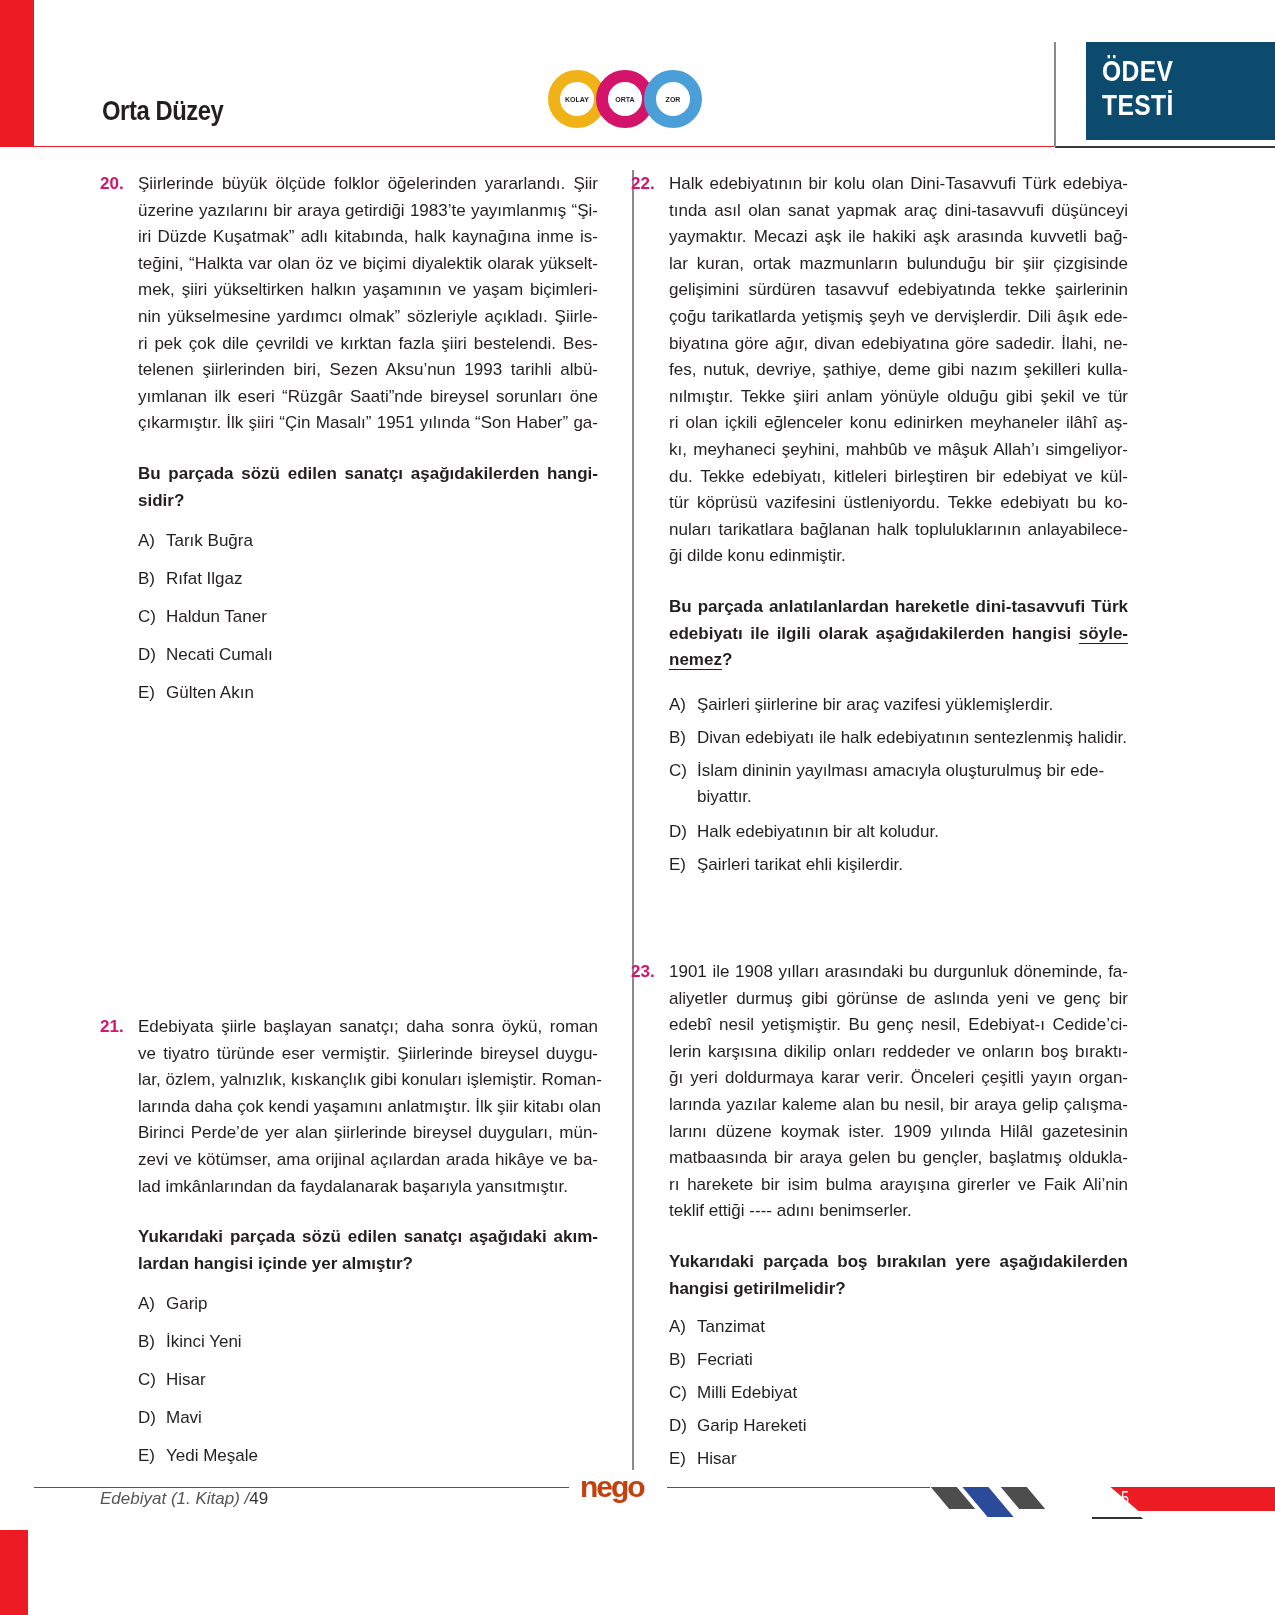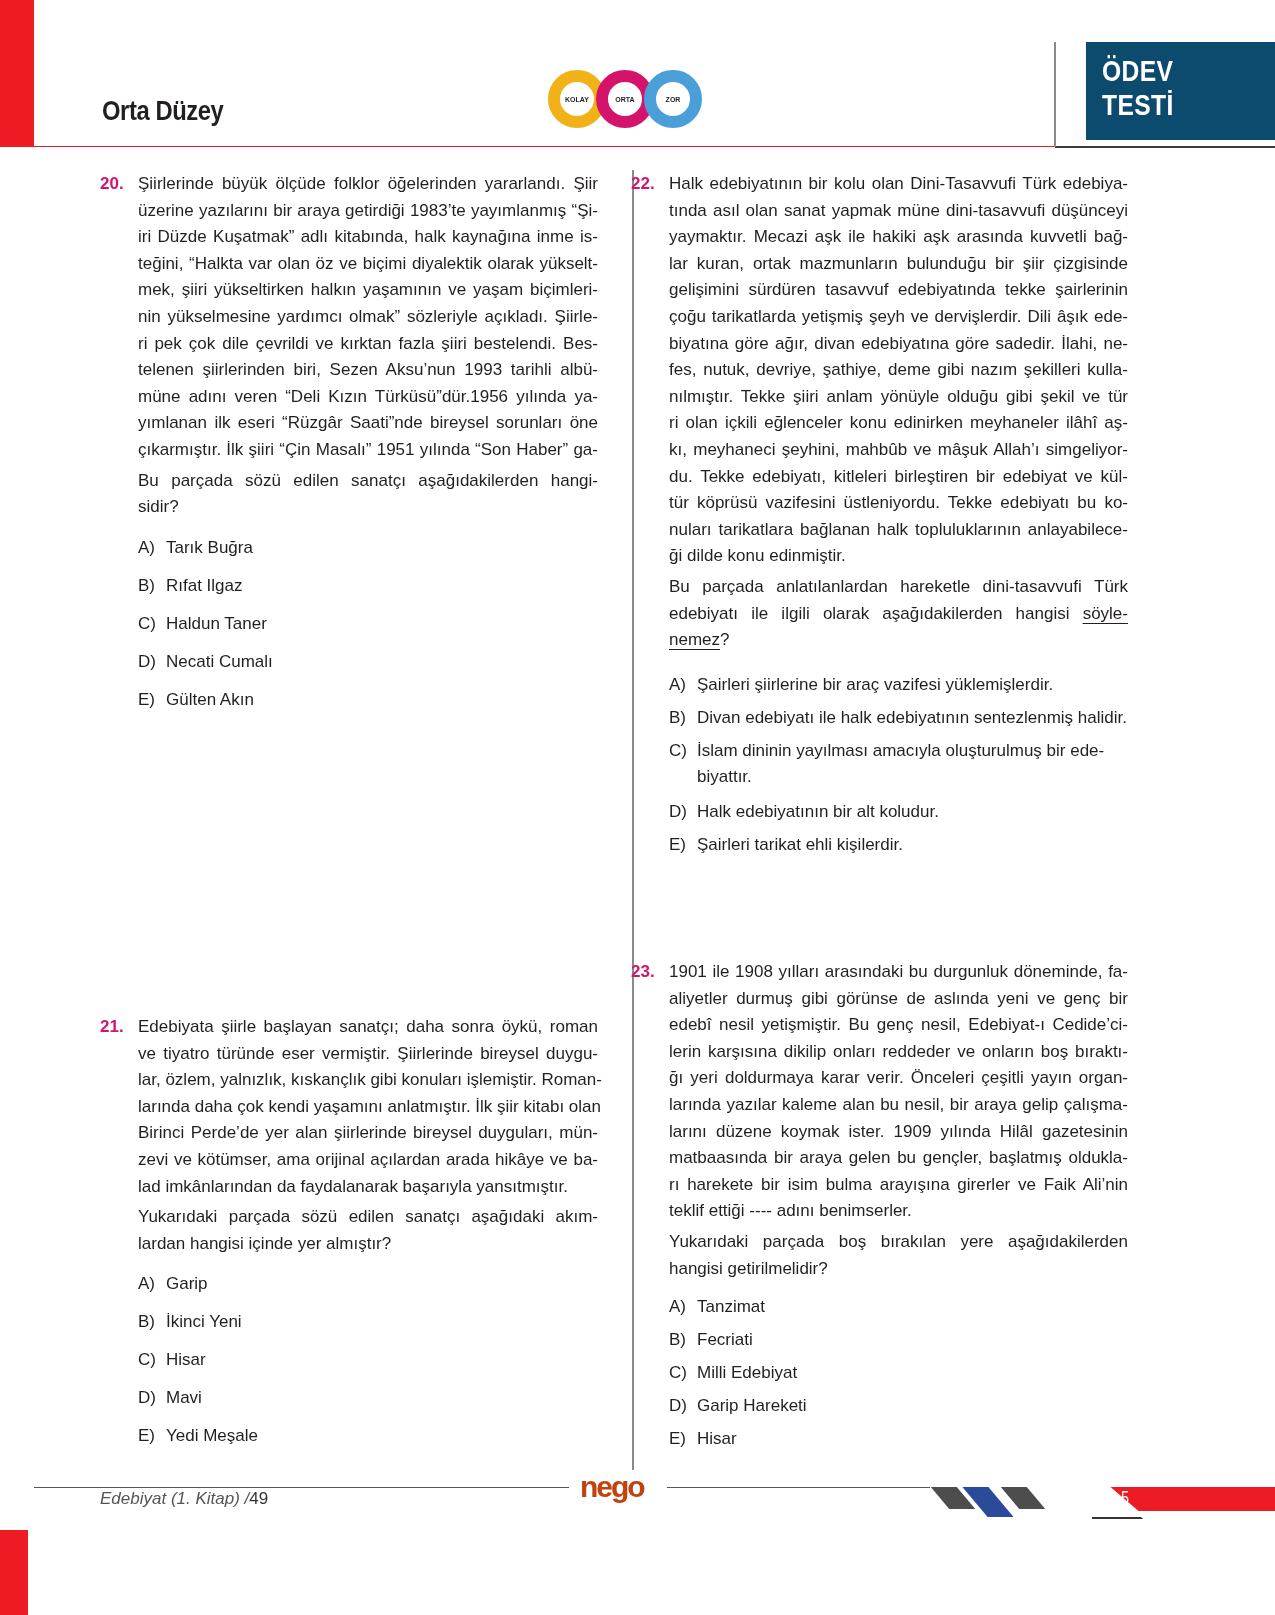--- a/index.html
+++ b/index.html
@@ -21,21 +21,21 @@
   .homework-vline { position:absolute; left:1054px; top:42px; width:2px; height:105px; background:#8a8a8a; }
   .homework-box { position:absolute; left:1062px; top:42px; width:213px; height:98px; background:#0c4a6e;margin-left:24px; }
   .homework-box .hw-line { position:absolute; left:16px; color:#fff; font-weight:bold; font-size:30px;
                            transform:scaleX(0.82); transform-origin:left top; letter-spacing:0.5px; }
   .col-divider { position:absolute; left:632px; top:170px; width:2px; height:1300px; background:#8a8a8a; }
 
   .q { position:absolute; font-size:17px; line-height:26.6px; }
   .q .num { position:absolute; left:-38px; top:0; color:#d4146b; font-weight:bold; }
   .q .line { display:block; text-align:justify; text-align-last:justify; white-space:nowrap; height:26.6px; }
   .q .line.last { text-align-last:left; }
-  .q .stem { font-weight:normal; margin-top:4px; }
+  .q .stem { font-weight:bold; margin-top:24px; }
   .q .opts { margin-top:14px; }
   .q .opt { display:flex; height:38px; }
   .q.tight .opt { height:33px; }
   .q .opt .letter { width:28px; flex:none; }
   .q .opt .text { white-space:nowrap; }
   .q .opt .text .cont { display:block; }
   .u { text-decoration:underline; text-underline-offset:4px; }
 
   .footer-line-left { position:absolute; left:34px; top:1487px; width:535px; height:1px; background:#555; }
   .footer-line-mid { position:absolute; left:667px; top:1487px; width:263px; height:1px; background:#555; }
@@ -83,21 +83,20 @@
   <span class="num">20.</span>
   <div class="passage">
     <span class="line">Şiirlerinde büyük ölçüde folklor öğelerinden yararlandı. Şiir</span>
     <span class="line">üzerine yazılarını bir araya getirdiği 1983’te yayımlanmış “Şi-</span>
     <span class="line">iri Düzde Kuşatmak” adlı kitabında, halk kaynağına inme is-</span>
     <span class="line">teğini, “Halkta var olan öz ve biçimi diyalektik olarak yükselt-</span>
     <span class="line">mek, şiiri yükseltirken halkın yaşamının ve yaşam biçimleri-</span>
     <span class="line">nin yükselmesine yardımcı olmak” sözleriyle açıkladı. Şiirle-</span>
     <span class="line">ri pek çok dile çevrildi ve kırktan fazla şiiri bestelendi. Bes-</span>
     <span class="line">telenen şiirlerinden biri, Sezen Aksu’nun 1993 tarihli albü-</span>
-    <span class="line">müne adını veren “Deli Kızın Türküsü”dür.1956 yılında ya-</span>
     <span class="line">yımlanan ilk eseri “Rüzgâr Saati”nde bireysel sorunları öne</span>
     <span class="line">çıkarmıştır. İlk şiiri “Çin Masalı” 1951 yılında “Son Haber” ga-</span>
   </div>
   <div class="stem">
     <span class="line">Bu parçada sözü edilen sanatçı aşağıdakilerden hangi-</span>
     <span class="line last">sidir?</span>
   </div>
   <div class="opts">
     <div class="opt">
         <span class="letter">A)</span>
@@ -158,21 +157,21 @@
         <span class="letter">E)</span>
         <span class="text">Yedi Meşale</span>
       </div>
   </div>
 </div>
 
 <div class="q tight" id="q22" style="left:669px; top:171px; width:459px;">
   <span class="num">22.</span>
   <div class="passage">
     <span class="line">Halk edebiyatının bir kolu olan Dini-Tasavvufi Türk edebiya-</span>
-    <span class="line">tında asıl olan sanat yapmak müne dini-tasavvufi düşünceyi</span>
+    <span class="line">tında asıl olan sanat yapmak araç dini-tasavvufi düşünceyi</span>
     <span class="line">yaymaktır. Mecazi aşk ile hakiki aşk arasında kuvvetli bağ-</span>
     <span class="line">lar kuran, ortak mazmunların bulunduğu bir şiir çizgisinde</span>
     <span class="line">gelişimini sürdüren tasavvuf edebiyatında tekke şairlerinin</span>
     <span class="line">çoğu tarikatlarda yetişmiş şeyh ve dervişlerdir. Dili âşık ede-</span>
     <span class="line">biyatına göre ağır, divan edebiyatına göre sadedir. İlahi, ne-</span>
     <span class="line">fes, nutuk, devriye, şathiye, deme gibi nazım şekilleri kulla-</span>
     <span class="line">nılmıştır. Tekke şiiri anlam yönüyle olduğu gibi şekil ve tür</span>
     <span class="line">ri olan içkili eğlenceler konu edinirken meyhaneler  ilâhî aş-</span>
     <span class="line">kı, meyhaneci şeyhini, mahbûb ve mâşuk Allah’ı simgeliyor-</span>
     <span class="line">du. Tekke edebiyatı, kitleleri birleştiren bir edebiyat ve kül-</span>

